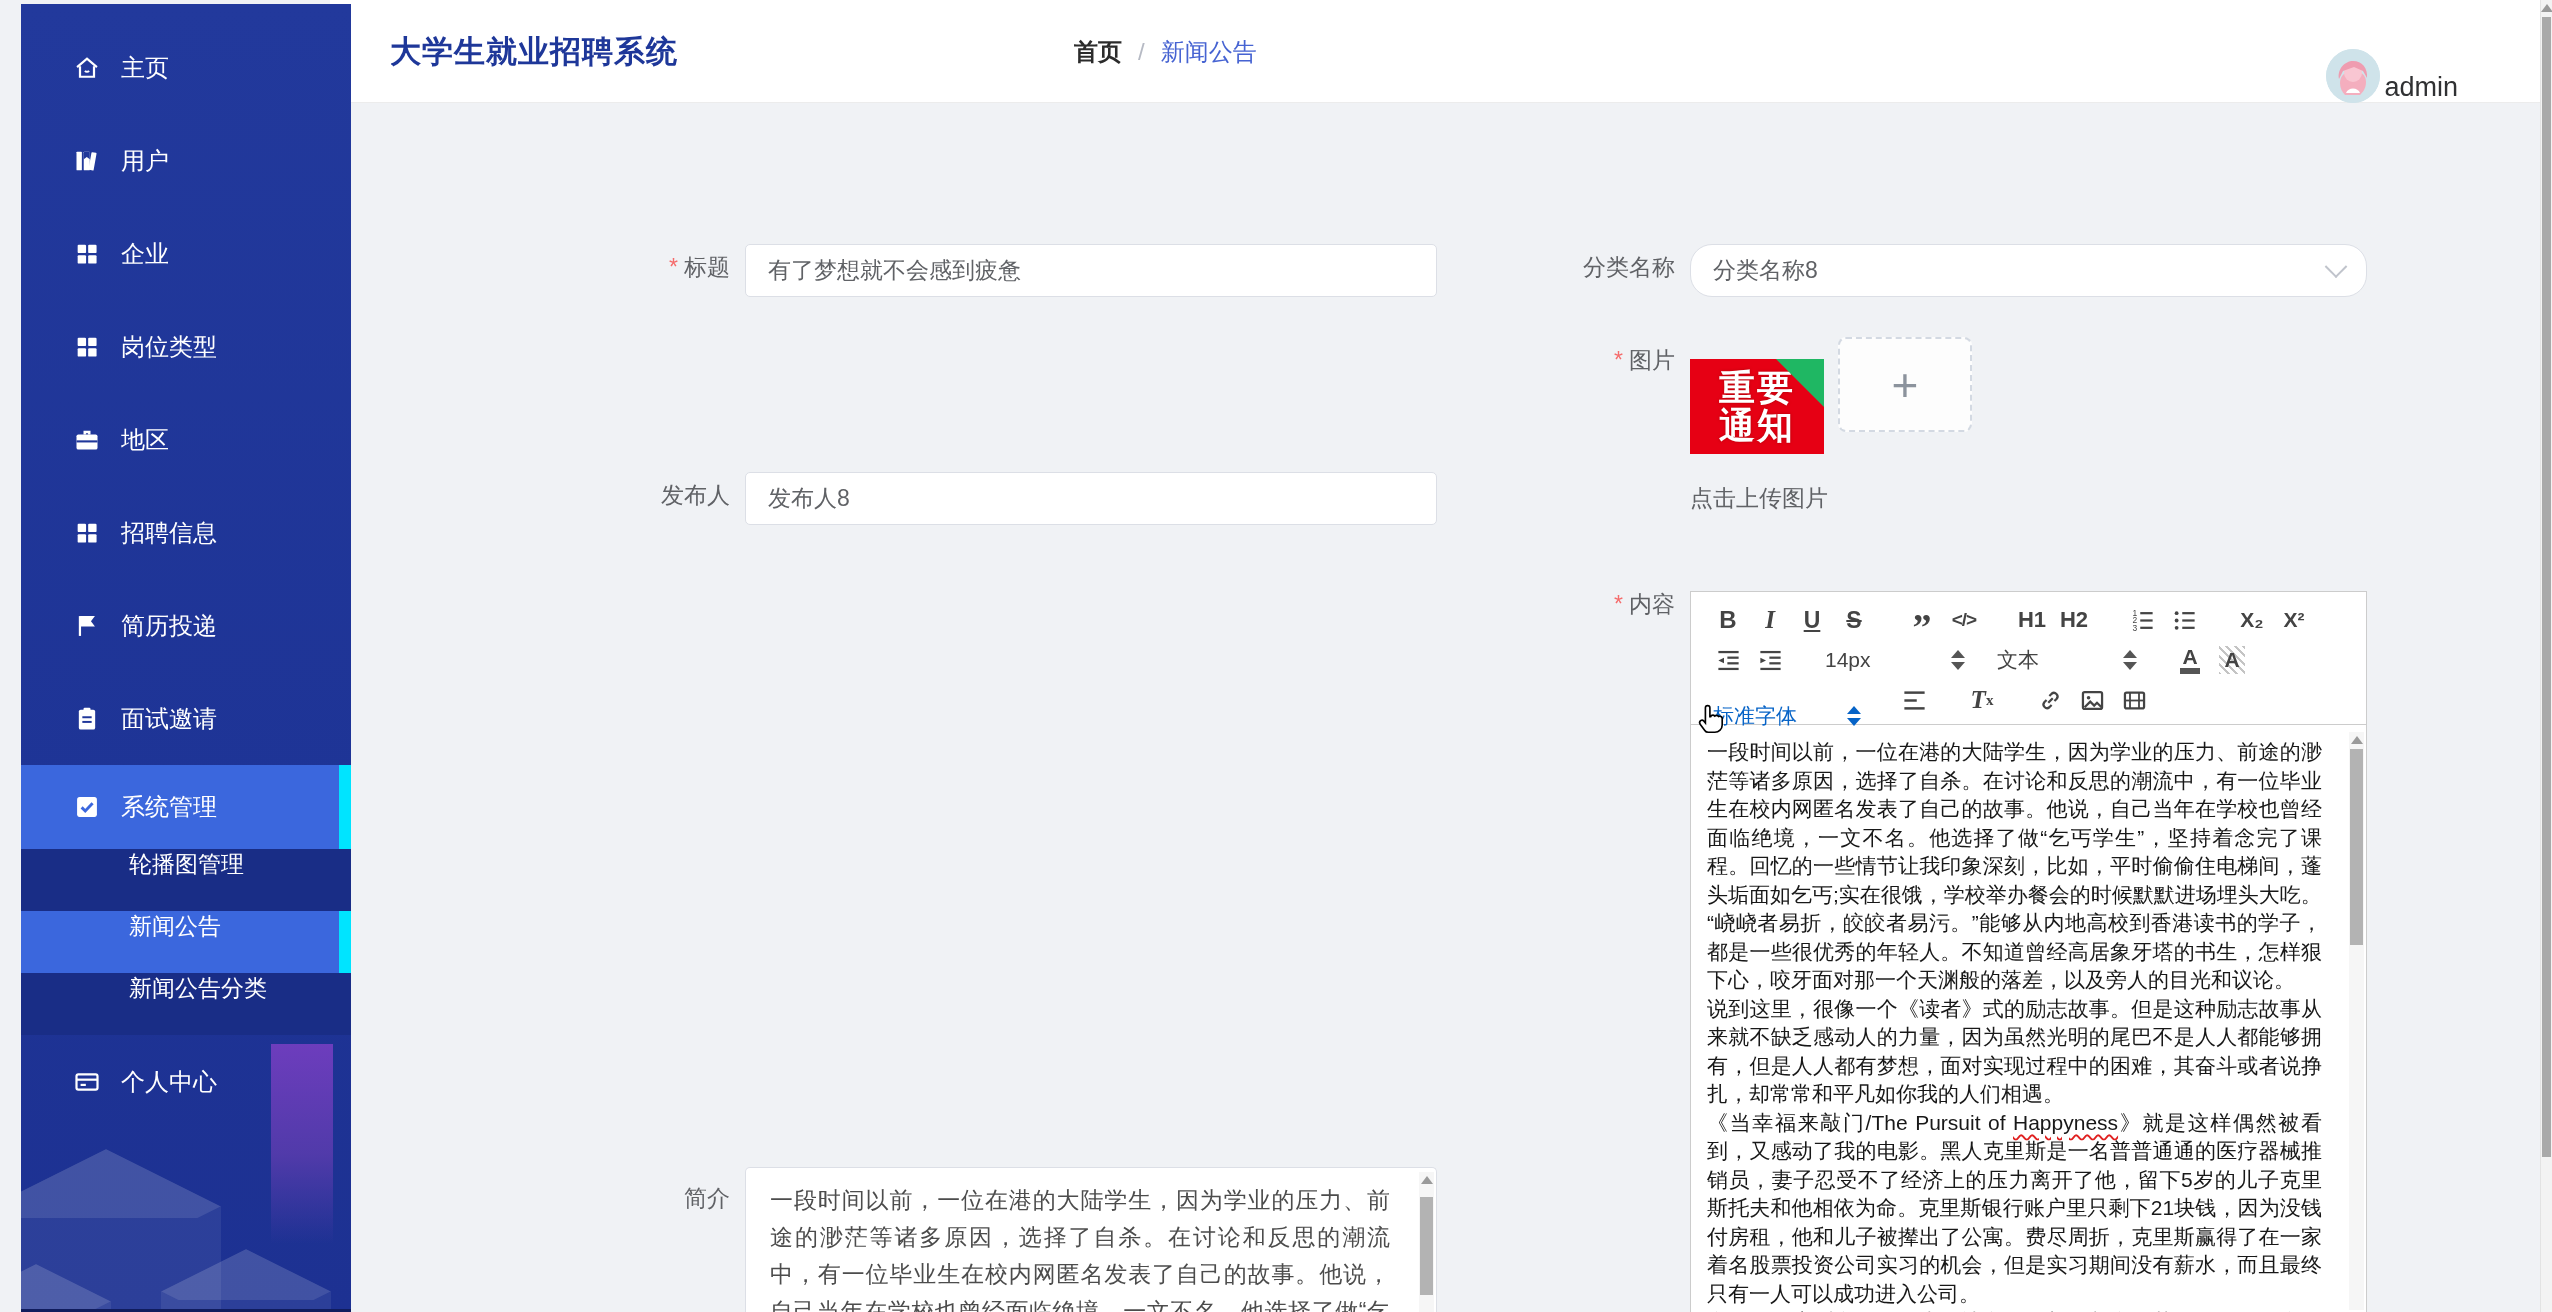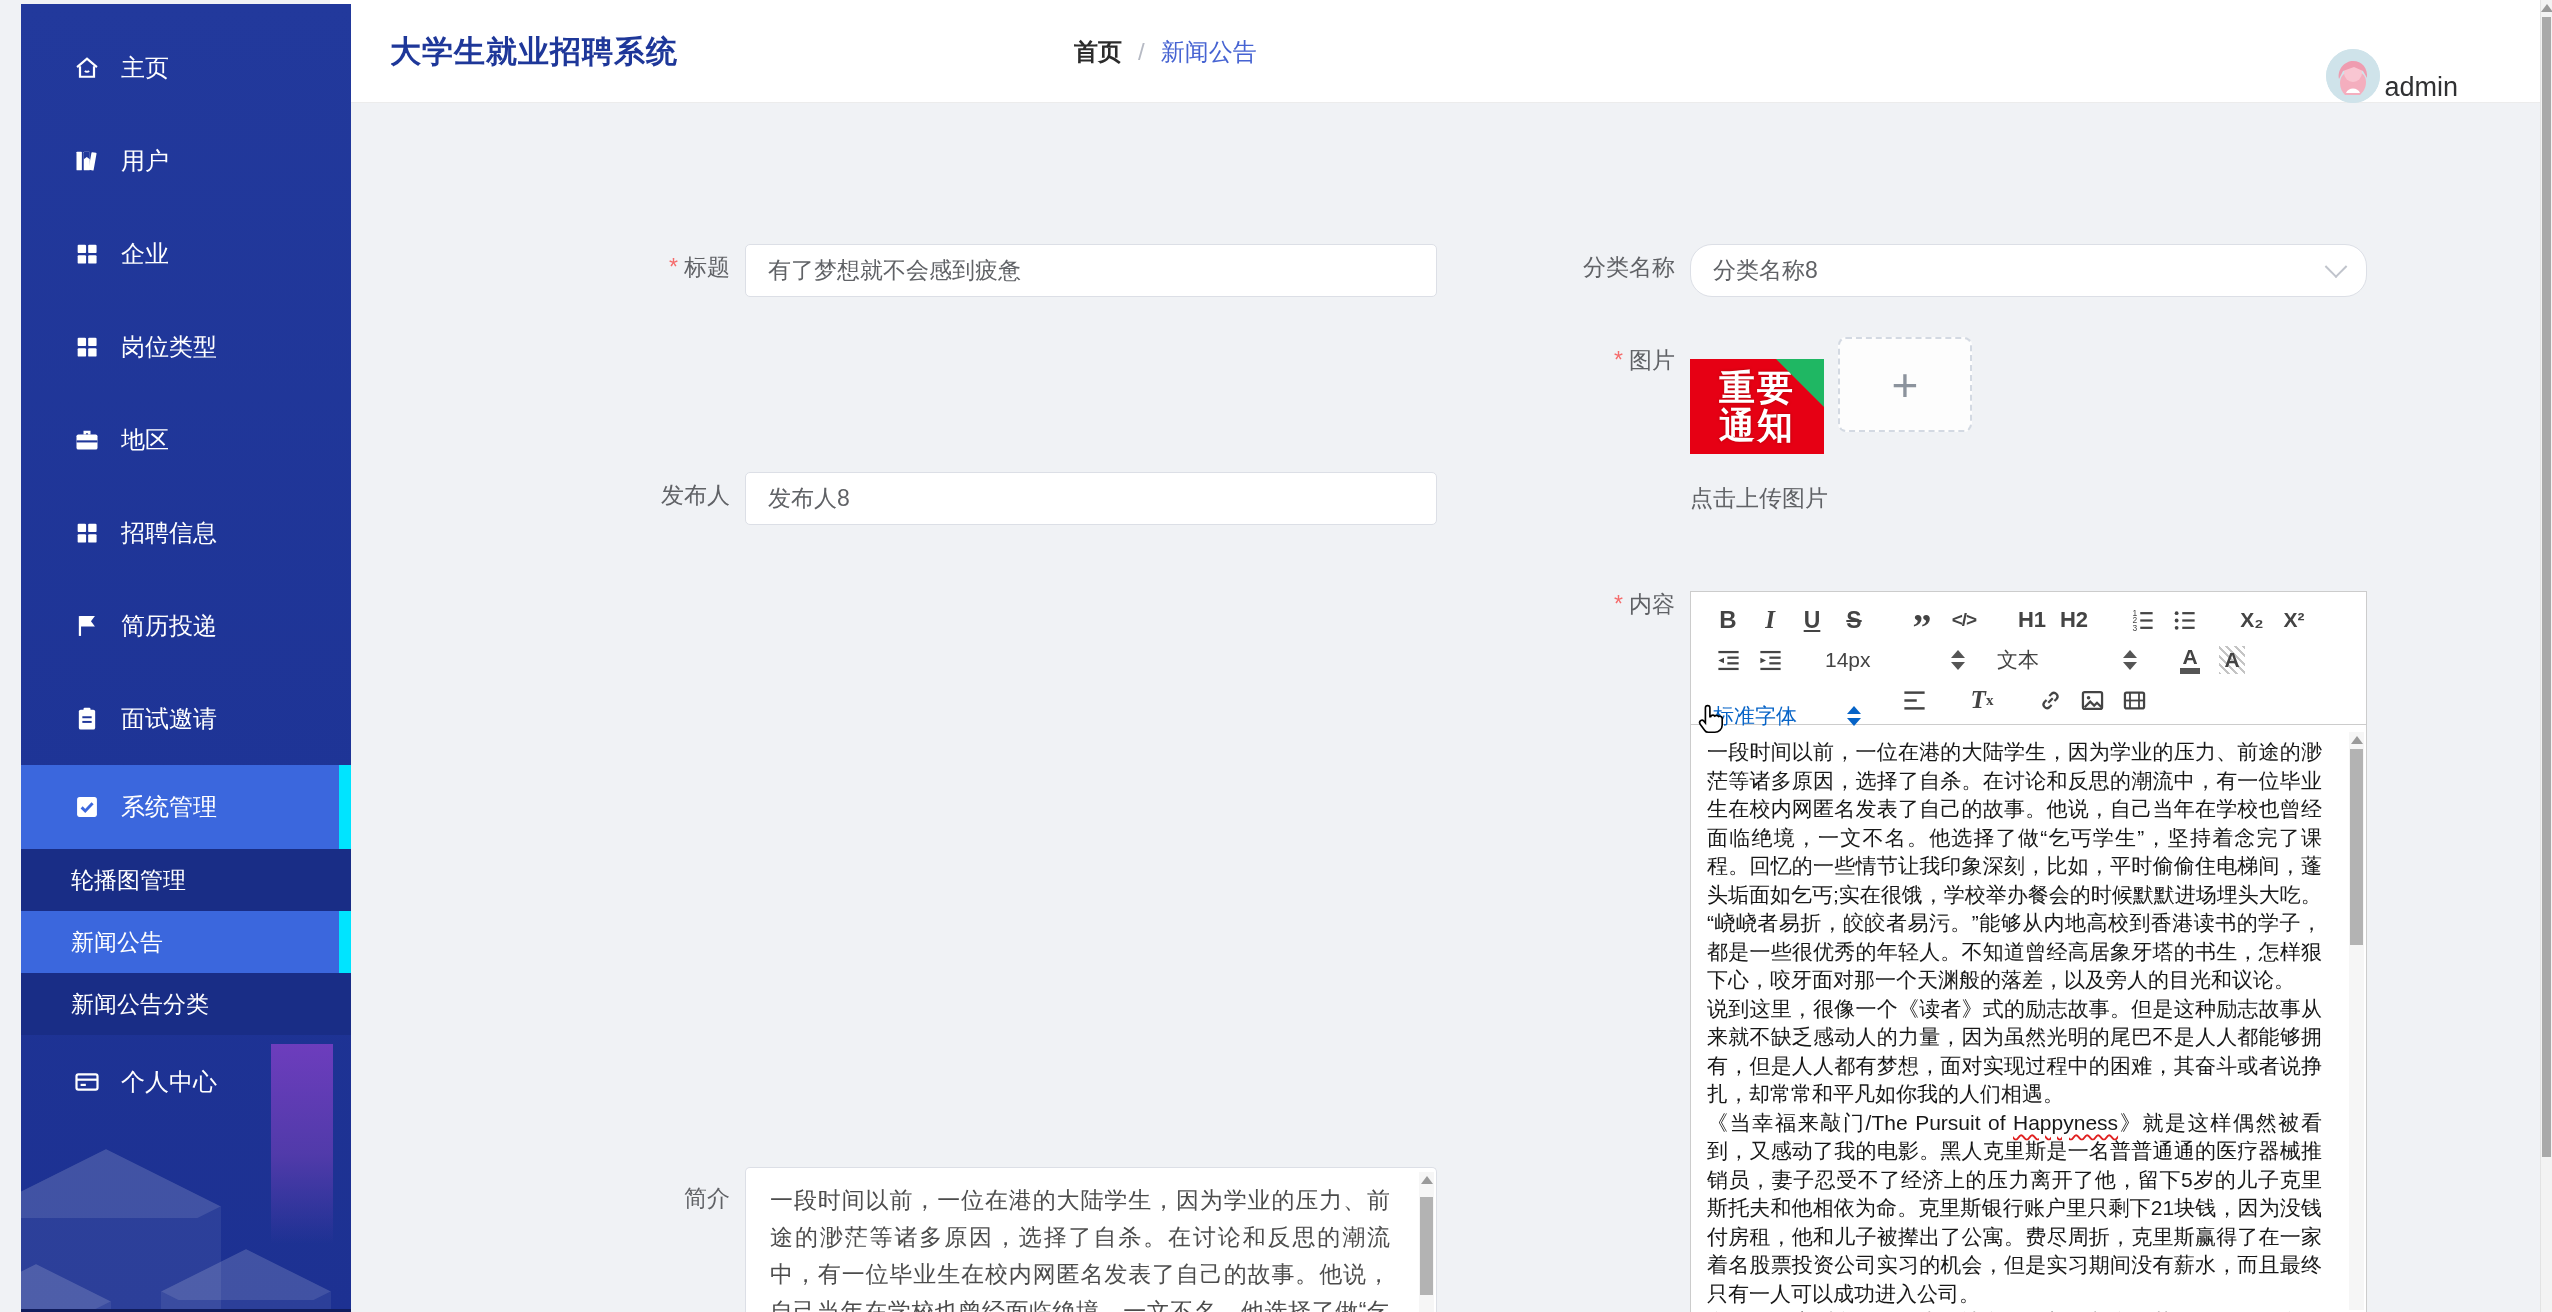--- a/index.html
+++ b/index.html
@@ -10,21 +10,21 @@
   .sidebar { position:absolute; left:0; top:4px; width:330px; height:1312px;
              background:linear-gradient(180deg,#22399c 0%,#1e3496 60%,#1d3192 100%); overflow:hidden; z-index:5;margin-left:21px; }
   .sidebar::after { content:""; position:absolute; left:0; bottom:0; width:100%; height:7px; background:#101c5e; }
   .nav-spacer { height:17px; }
   .nav-item { height:93px; display:flex; align-items:center; padding-left:52px; gap:20px;
               color:#fff; font-size:24px; position:relative; cursor:pointer; white-space:nowrap; }
   .nav-item.small { height:84px; }
   .nav-item.active { background:#3b67dd; }
   .nav-item.active::after, .sub-item.active::after {
       content:""; position:absolute; right:0; top:0; width:12px; height:100%; background:#00e4ff; }
-  .sub-item { height:62px; display:flex; align-items:center; padding-left:50px;
+  .sub-item { height:62px; display:flex; align-items:flex-start; padding-left:108px;
               color:#fff; font-size:23px; background:#192d86; position:relative; cursor:pointer; white-space:nowrap; }
   .sub-item.active { background:#3b67dd; }
   .ico { width:28px; height:28px; display:inline-flex; align-items:center; justify-content:center; flex:0 0 28px; }
   .ico svg { width:28px; height:28px; }
 
   .cubes { position:absolute; left:0; top:1030px; width:330px; height:282px; pointer-events:none; }
   .hex { position:absolute; clip-path:polygon(50% 0,100% 25%,100% 75%,50% 100%,0 75%,0 25%); background:rgba(255,255,255,0.07); }
   .hex .topface { position:absolute; left:0; top:0; width:100%; height:30%;
         clip-path:polygon(50% 0,100% 83%,50% 166%,0 83%); background:rgba(255,255,255,0.10); }
   .purple-prism { position:absolute; left:250px; top:10px; width:62px; height:200px;

